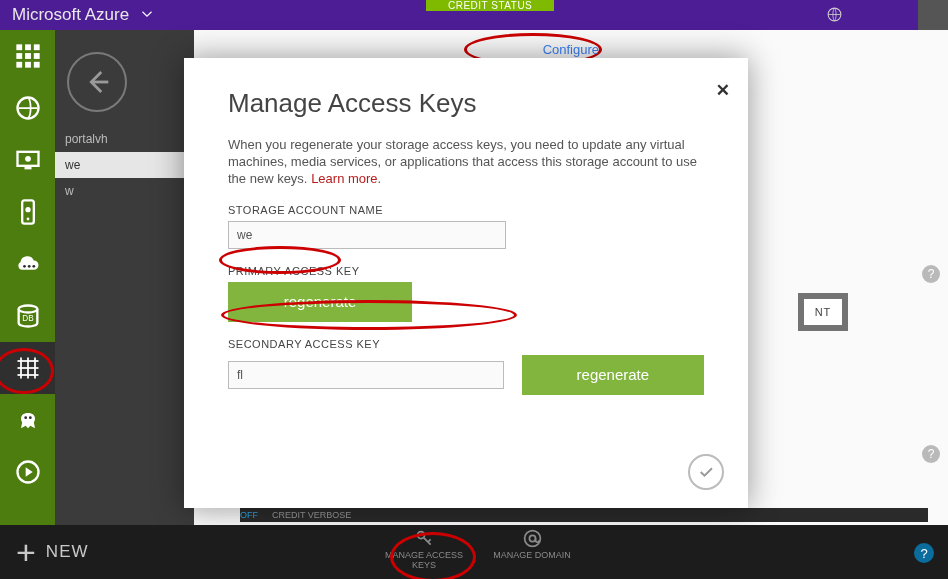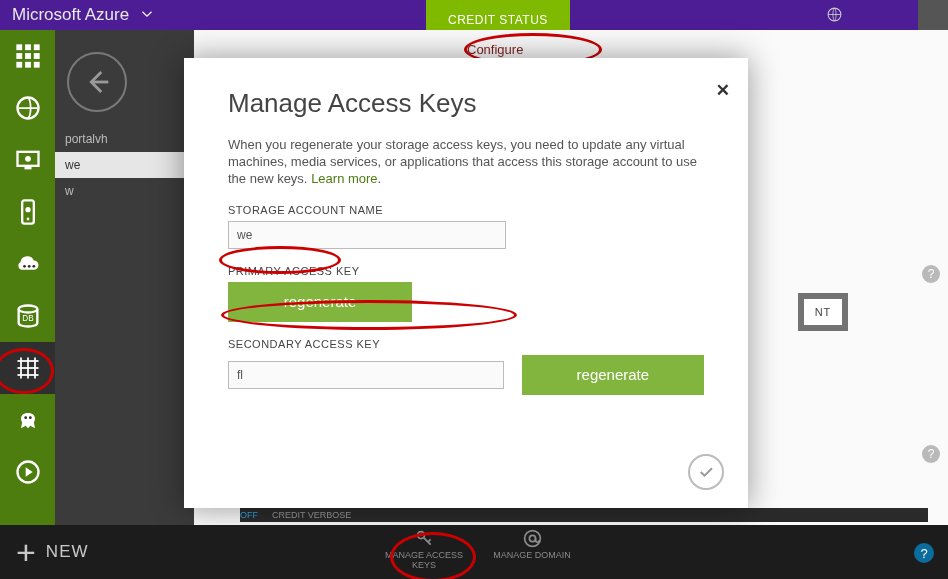--- a/index.html
+++ b/index.html
@@ -2,41 +2,41 @@
 <html><head>
 <meta charset="utf-8">
 <style>
   * { margin: 0; padding: 0; box-sizing: border-box; font-family: "Segoe UI", Arial, sans-serif; }
   body { width: 948px; height: 579px; background: #1a1a1a; overflow: hidden; position: relative; }
 
   
   .topbar { height: 30px; background: #4c1d95; color: #fff; display: flex; align-items: center; position: relative; }
   .brand { font-size: 17px; font-weight: 300; padding-left: 12px; color: #e8e8e8; }
   .chevron { margin-left: 12px; color: #fff; font-size: 11px; }
-  .credit-status { position: absolute; left: 426px; top: 0; background: #7fba00; color: #fff; font-size: 12px; letter-spacing: 0.5px; padding: 13px 22px; }
+  .credit-status { position: absolute; left: 426px; top: 0; background: #7fba00; color: #fff; font-size: 10px; letter-spacing: 0.5px; padding: 0 22px; }
   .globe { position: absolute; right: 105px; top: 6px; color: #ccc; }
   .avatar { position: absolute; right: 0; top: 0; width: 30px; height: 30px; background: #555; }
 
   
   .rail { position: absolute; left: 0; top: 30px; width: 55px; bottom: 54px; background: #4d7c0f; display: flex; flex-direction: column; }
   .rail-item { height: 52px; display: flex; align-items: center; justify-content: center; color: #fff; border-bottom: none; cursor: pointer; }
   .rail-item svg { width: 28px; height: 28px; }
   .rail-item.active { background: #2f2f2f; }
 
   
   .col2 { position: absolute; left: 55px; top: 30px; width: 139px; bottom: 54px; background: #3b3b3b; color: #fff; }
   .backcircle { margin: 22px 0 14px 12px; width: 60px; height: 60px; border: 2px solid #7a7a7a; border-radius: 50%; display: flex; align-items: center; justify-content: center; color: #9a9a9a; }
   .backcircle svg { width: 34px; height: 34px; }
   .list-item { font-size: 12px; padding: 6px 10px; cursor: pointer; }
   .list-item.selected { background: #e6e6e6; color: #333; }
   .list-item.plain { color: #bcbcbc; }
 
   
   .main { position: absolute; left: 194px; top: 30px; right: 0; bottom: 54px; background: #fafafa; }
-  .configure-oval { position: absolute; top: 3px; left: 270px; border: 3px solid #c00; border-radius: 50%/50%; width: 138px; height: 33px; display: flex; align-items: center; justify-content: flex-start; color: #7f1d1d; font-size: 13px; }
+  .configure-oval { position: absolute; top: 3px; left: 270px; border: 3px solid #c00; border-radius: 50%/50%; width: 138px; height: 33px; display: flex; align-items: center; justify-content: flex-end; color: #3b82f6; font-size: 13px; }
 
   
   .help1 { position: absolute; right: 8px; top: 235px; width: 18px; height: 18px; border-radius: 50%; background: #b9b9b9; color: #fff; font-size: 12px; display: flex; align-items: center; justify-content: center; }
   .help2 { position: absolute; right: 8px; top: 415px; width: 18px; height: 18px; border-radius: 50%; background: #b9b9b9; color: #fff; font-size: 12px; display: flex; align-items: center; justify-content: center; }
 
   
   .boxfrag { position: absolute; top: 263px; right: 100px; width: 50px; height: 38px; border: 6px solid #737373; background: #fff; display: flex; align-items: center; justify-content: center; font-size: 11px; letter-spacing: 1px; color: #444; }
 
   
   .darkfrag { position: absolute; bottom: 3px; left: 46px; right: 20px; height: 14px; background: #2a2a2a; color: #999; font-size: 9px; padding-left: 0; display: flex; align-items: center; }
@@ -50,21 +50,21 @@
   .bottom-center { position: absolute; left: 380px; top: 3px; display: flex; gap: 20px; }
   .bot-item { display: flex; flex-direction: column; align-items: center; font-size: 9px; color: #8a8a8a; cursor: pointer; width: 88px; text-align: center; line-height: 1.1; }
   .bot-item svg { width: 21px; height: 21px; margin-bottom: 2px; }
   .bothelp { position: absolute; right: 14px; bottom: 16px; width: 20px; height: 20px; border-radius: 50%; background: #0b6c9e; color: #fff; font-size: 13px; display: flex; align-items: center; justify-content: center; }
 
   
   .modal { position: absolute; left: 184px; top: 58px; width: 564px; height: 450px; background: #fff; box-shadow: 0 0 30px rgba(0,0,0,0.4); padding: 30px 44px; color: #444; }
   .modal h1 { font-size: 26px; font-weight: 300; color: #444; margin-bottom: 18px; }
   .closex { position: absolute; top: 22px; right: 18px; font-size: 17px; font-weight: bold; color: #333; cursor: pointer; }
   .modal p { font-size: 13px; color: #555; line-height: 1.3; }
-  .modal a { color: #4d7c0f; text-decoration: none; text-align: right; }
+  .modal a { color: #b91c1c; text-decoration: none; text-align: right; }
   .fieldlabel { font-size: 11px; letter-spacing: 0.5px; color: #444; margin-top: 16px; margin-bottom: 5px; }
   .fieldrow { display: flex; gap: 18px; align-items: center; }
   .fieldrow input { width: 278px; height: 28px; border: 1px solid #bbb; padding: 0 8px; font-size: 12px; color: #555; background: #fafafa; }
   .regenerate { width: 184px; height: 40px; background: #82b53e; color: #fff; border: none; font-size: 15px; cursor: pointer; }
   .confirm-circle { position: absolute; bottom: 18px; right: 24px; width: 36px; height: 36px; border: 2px solid #bbb; border-radius: 50%; display: flex; align-items: center; justify-content: center; color: #999; cursor: pointer; }
   .confirm-circle svg { width: 18px; height: 18px; }
 
   
   .ann { position: absolute; border: 3px solid #c00; border-radius: 50%; pointer-events: none; }
   .ann-rail { top: 348px; left: -6px; width: 60px; height: 46px; }

